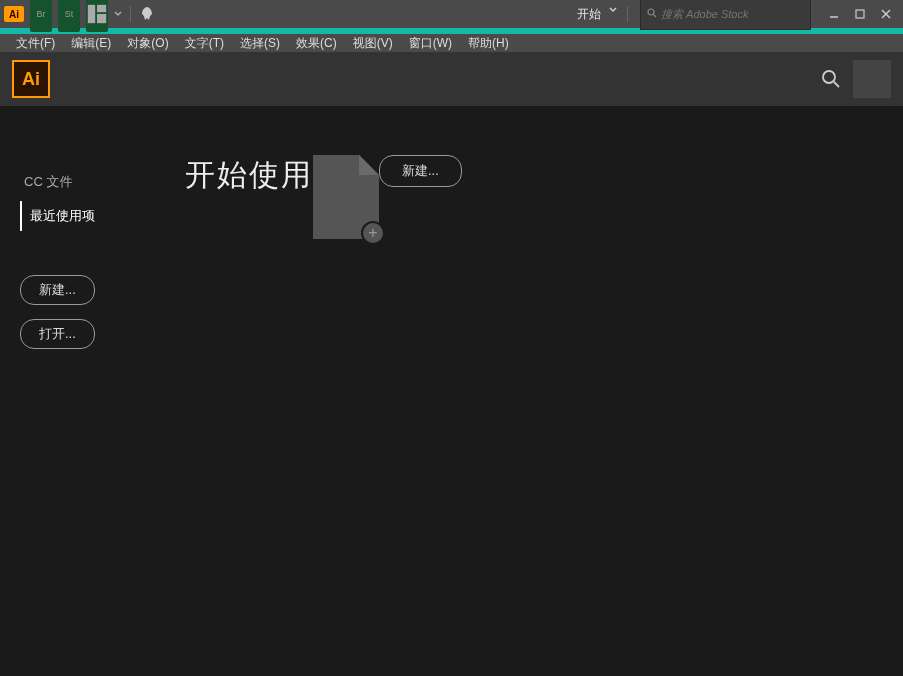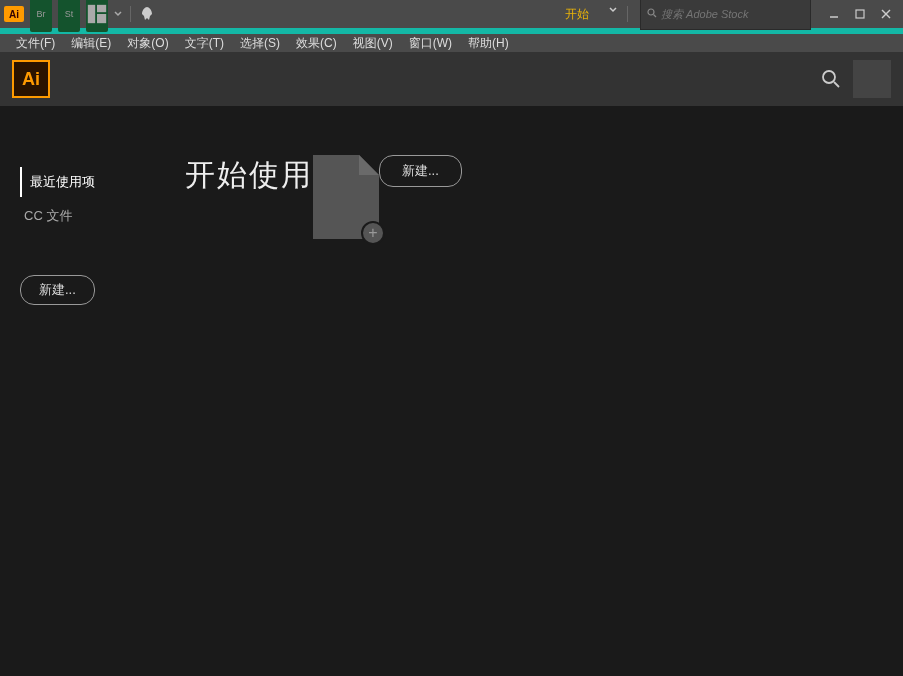--- a/index.html
+++ b/index.html
@@ -4,21 +4,21 @@
   <style>
     * { margin: 0; padding: 0; box-sizing: border-box; font-family: "Microsoft YaHei", "PingFang SC", sans-serif; }
     body { width: 903px; height: 676px; background: #2a2a2a; color: #ccc; overflow: hidden; }
     
     .titlebar { height: 28px; background: #4a4a4a; display: flex; align-items: center; padding: 0 4px; }
     .titlebar-left { display: flex; align-items: center; gap: 6px; }
     .ai-logo-small { width: 20px; height: 16px; background: #ff9a00; color: #330000; font-size: 10px; font-weight: bold; display: flex; align-items: center; justify-content: center; border-radius: 2px; }
     .titlebar-icon { width: 22px; height: 36px; background: #14532d; display: flex; align-items: center; justify-content: center; font-size: 9px; color: #999; border-radius: 2px; }
     .titlebar-divider { width: 1px; height: 16px; background: #666; margin: 0 2px; }
     .titlebar-spacer { flex: 1; }
-    .start-dropdown { display: flex; gap: 20px; color: #eab308; font-size: 12px; padding: 2px 8px; cursor: pointer; }
+    .start-dropdown { display: flex; gap: 8px; color: #e5e5e5; font-size: 12px; padding: 2px 8px; cursor: pointer; }
     .search-box { display: flex; align-items: center; background: #3a3a3a; border: 1px solid #2a2a2a; padding: 2px 6px; margin: 0 10px; min-width: 150px; height: 32px; }
     .search-box .magnifier { font-size: 11px; color: #888; margin-right: 4px; }
     .search-input { background: transparent; border: none; color: #888; font-size: 11px; font-style: italic; outline: none; width: 100%; }
     .window-controls { display: flex; gap: 0; }
     .window-btn { width: 26px; height: 20px; display: flex; align-items: center; justify-content: center; color: #ccc; cursor: pointer; }
     .window-btn svg { width: 10px; height: 10px; }
     
     .menubar { height: 24px; background: #4a4a4a; display: flex; align-items: center; padding: 0 8px; border-top: 6px solid #14b8a6; }
     .menu-item { padding: 2px 8px; font-size: 12px; color: #ddd; cursor: pointer; }
     
@@ -125,25 +125,28 @@
         <circle cx="8" cy="8" r="6" stroke="#ccc" stroke-width="1.8"></circle>
         <line x1="13" y1="13" x2="18" y2="18" stroke="#ccc" stroke-width="1.8"></line>
       </svg>
   </div>
   <div class="toolbar-square"></div>
 </div>
 
 <div class="main-area">
   <div class="sidebar">
     <div class="side-nav">
+      <div class="side-item">CC 文件</div>
       <div class="side-item active">最近使用项</div>
-      <div class="side-item">CC 文件</div>
     </div>
     <div>
       <button class="pill-btn">新建...</button>
+    </div>
+    <div>
+      <button class="pill-btn">打开...</button>
     </div>
   </div>
 
   <div class="content">
     <div class="start-title">开始使用</div>
     <div class="doc-icon">
       <div class="doc-body"></div>
       <div class="doc-fold"></div>
       <div class="doc-plus">+</div>
     </div>

